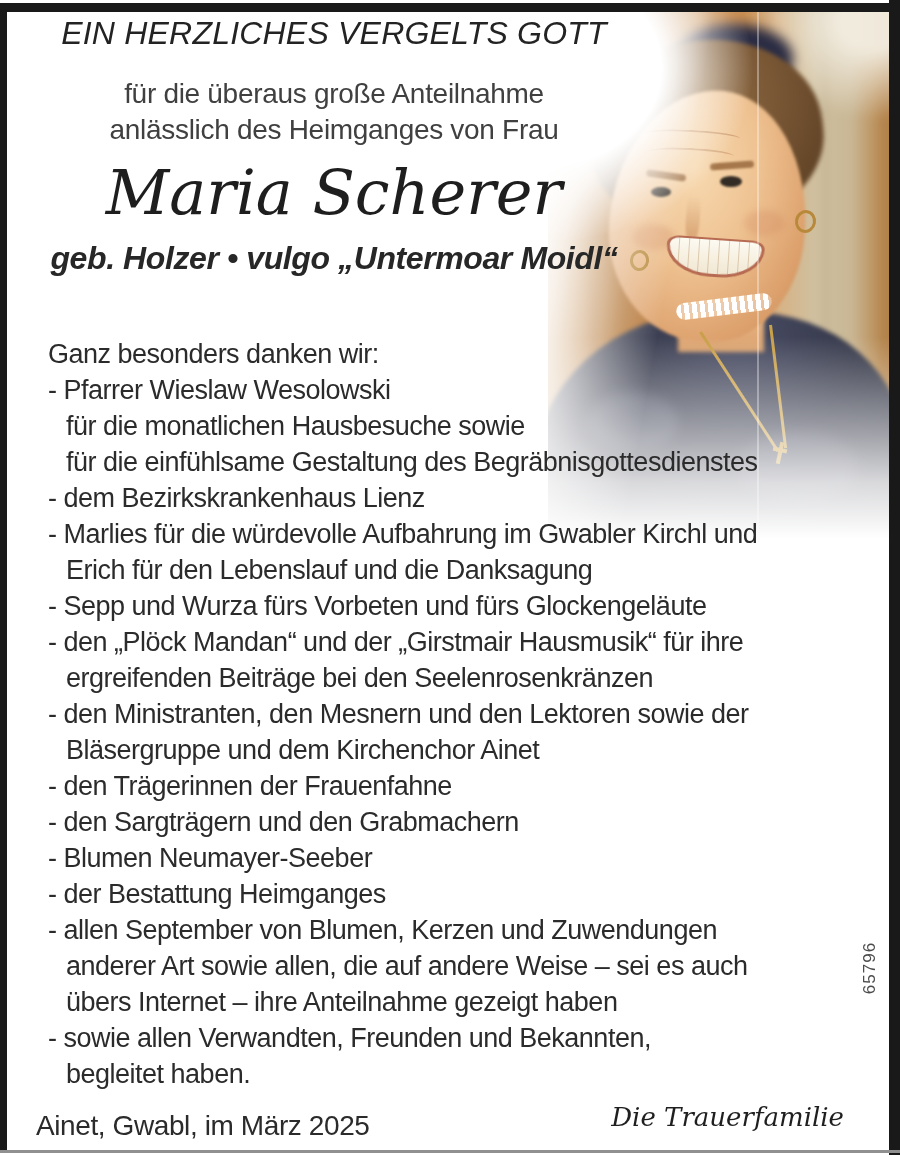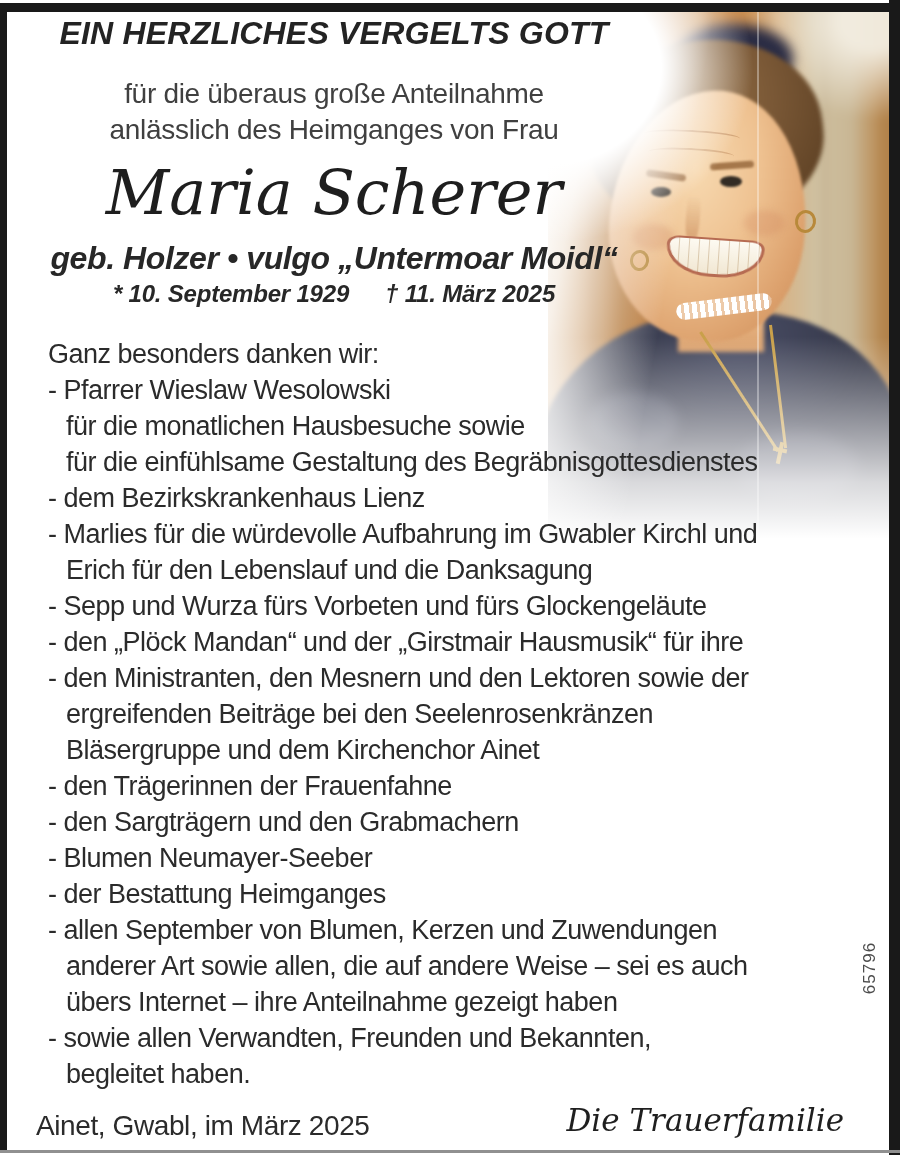--- a/index.html
+++ b/index.html
@@ -60,36 +60,36 @@
   .crossV{left:230px;top:430px;width:4px;height:22px;background:#c9a04a;transform:rotate(12deg);}
   .crossH{left:225px;top:436px;width:14px;height:4px;background:#c9a04a;transform:rotate(12deg);}
   .scanline{left:209px;top:0;width:2px;height:100%;background:rgba(255,255,255,.35);}
   .fadeL{inset:0;background:
       radial-gradient(ellipse 270px 230px at 0% 10%, #ffffff 42%, rgba(255,255,255,0) 76%),
       linear-gradient(100deg, #ffffff 0%, #ffffff 5%, rgba(255,255,255,.85) 13%, rgba(255,255,255,0) 38%);}
   .fadeB{inset:0;background:linear-gradient(to top, #ffffff 0%, #ffffff 6%, rgba(255,255,255,.82) 16%, rgba(255,255,255,0) 42%);}
 
   
   .header{position:absolute;left:8px;top:14px;width:652px;text-align:center;z-index:3;}
-  .title{font-size:32px;line-height:38px;font-weight:bold;font-style:italic;color:#232323;letter-spacing:.2px;}
+  .title{font-size:32px;line-height:38px;font-weight:normal;font-style:italic;color:#232323;letter-spacing:.2px;}
   .intro{font-size:28px;line-height:36px;letter-spacing:-.3px;color:#404040;}
   .intro.first{margin-top:24px;}
   .name{margin-top:8px;font-family:"DejaVu Serif",serif;font-style:italic;font-size:62px;line-height:74px;color:#1e1e1e;}
   .subname{margin-top:12px;font-size:32px;line-height:32px;font-weight:bold;font-style:italic;letter-spacing:-.4px;color:#272727;}
   .dates{font-size:24px;line-height:32px;font-weight:bold;font-style:italic;letter-spacing:-.2px;color:#272727;margin-top:4px;}
   .dates .death{margin-left:36px;}
 
   .bodytext{position:absolute;left:48px;top:336px;width:830px;z-index:3;
     font-size:27px;line-height:36px;letter-spacing:-.5px;color:#2b2b2b;}
   .ln{white-space:nowrap;}
   .ln.c{padding-left:18px;}
 
   .place{position:absolute;left:36px;top:1110px;font-size:28px;letter-spacing:-.4px;color:#2b2b2b;z-index:3;}
   .family{position:absolute;right:56px;top:1102px;font-family:"DejaVu Serif",serif;font-style:italic;
-    font-size:31px;color:#1f1f1f;z-index:3;}
+    font-size:26px;color:#1f1f1f;z-index:3;}
 
   .refnum{position:absolute;left:848px;top:928px;width:44px;height:80px;display:flex;
     align-items:center;justify-content:center;z-index:3;}
   .refnum span{display:block;transform:rotate(-90deg);font-size:17px;letter-spacing:1px;color:#4c4c4c;}
 </style>
 </head>
 <body>
 
 <div class="page">
 
@@ -129,37 +129,34 @@
     <div class="fadeB"></div>
     <div class="fadeL"></div>
   </div>
 
   <div class="header">
     <div class="title">EIN HERZLICHES VERGELTS GOTT</div>
     <div class="intro first">für die überaus große Anteilnahme</div>
     <div class="intro">anlässlich des Heimganges von Frau</div>
     <div class="name">Maria Scherer</div>
     <div class="subname">geb. Holzer  •  vulgo „Untermoar Moidl“</div>
-    <div class="dates">
-      <span class="birth">* 10. September 1929</span><span class="death">† 11. März 2025</span>
-    </div>
   </div>
 
   <div class="bodytext">
     <div class="ln">Ganz besonders danken wir:</div>
     <div class="ln d">- Pfarrer Wieslaw Wesolowski</div>
     <div class="ln c">für die monatlichen Hausbesuche sowie</div>
     <div class="ln c">für die einfühlsame Gestaltung des Begräbnisgottesdienstes</div>
     <div class="ln d">- dem Bezirkskrankenhaus Lienz</div>
     <div class="ln d">- Marlies für die würdevolle Aufbahrung im Gwabler Kirchl und</div>
     <div class="ln c">Erich für den Lebenslauf und die Danksagung</div>
     <div class="ln d">- Sepp und Wurza fürs Vorbeten und fürs Glockengeläute</div>
     <div class="ln d">- den „Plöck Mandan“ und der „Girstmair Hausmusik“ für ihre</div>
+    <div class="ln c">ergreifenden Beiträge bei den Seelenrosenkränzen</div>
     <div class="ln d">- den Ministranten, den Mesnern und den Lektoren sowie der</div>
-    <div class="ln c">ergreifenden Beiträge bei den Seelenrosenkränzen</div>
     <div class="ln c">Bläsergruppe und dem Kirchenchor Ainet</div>
     <div class="ln d">- den Trägerinnen der Frauenfahne</div>
     <div class="ln d">- den Sargträgern und den Grabmachern</div>
     <div class="ln d">- Blumen Neumayer-Seeber</div>
     <div class="ln d">- der Bestattung Heimganges</div>
     <div class="ln d">- allen September von Blumen, Kerzen und Zuwendungen</div>
     <div class="ln c">anderer Art sowie allen, die auf andere Weise – sei es auch</div>
     <div class="ln c">übers Internet – ihre Anteilnahme gezeigt haben</div>
     <div class="ln d">- sowie allen Verwandten, Freunden und Bekannten,</div>
     <div class="ln c">begleitet haben.</div>

